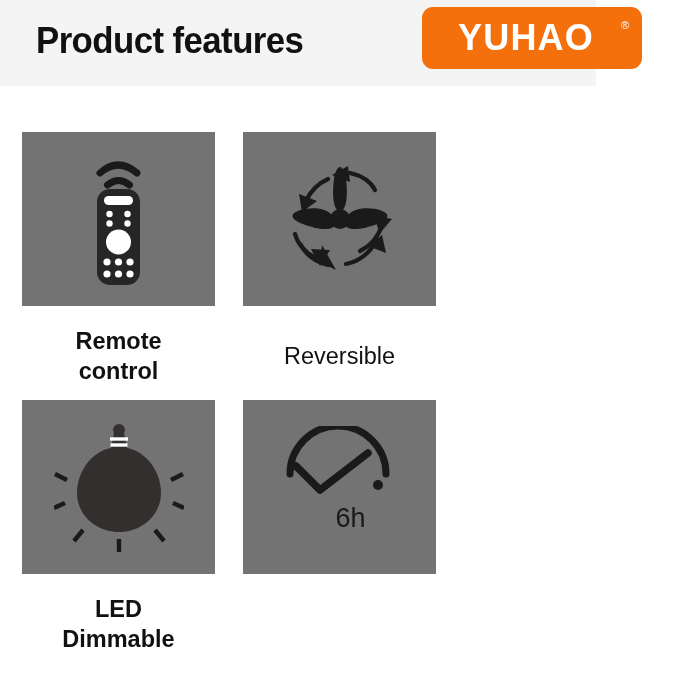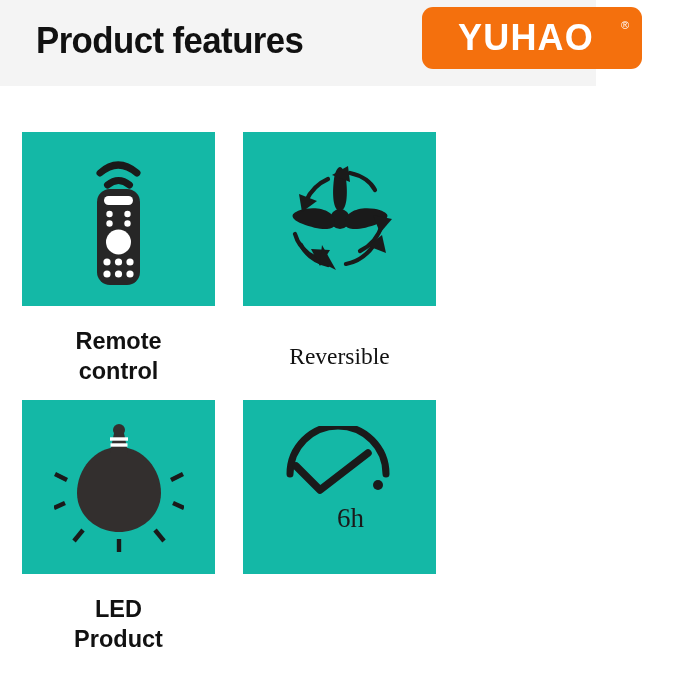--- a/index.html
+++ b/index.html
@@ -78,30 +78,30 @@
     left: 0;
     top: 86px;
     width: 700px;
     height: 614px;
   }
   .cell {
     position: absolute;
     width: 193px;
   }
   .col1 { left: 22px; font-weight: bold; }
-  .col2 { left: 243px; font-family: Liberation Serif, serif; }
+  .col2 { left: 243px; }
   .col3 { left: 461px; }
   .row1 { top: 46px; }
   .row2 { top: 314px; }
 
   .tile {
     position: relative;
     width: 193px;
     height: 174px;
-    background: #14b8a6;
+    background: #737373;
     overflow: visible;
   }
   .caption {
     margin-top: 20px;
     text-align: center;
     font-size: 23.5px;
     line-height: 30px;
     color: #111111;
     white-space: pre-line;
   }
@@ -249,21 +249,21 @@
             <path d="M117 63 L129 57"></path>
             <path d="M119 86 L130 91"></path>
             <path d="M29 113 L20 124"></path>
             <path d="M101 113 L110 124"></path>
             <path d="M65 122 L65 135"></path>
           </g>
         </svg>
       </div>
     </div>
     <div class="caption">LED
-Product</div>
+Dimmable</div>
   </div>
 
   <div class="cell col2 row2">
     <div class="tile">
       <div class="icon-wrap" style="align-items:flex-start;padding-top:26px;box-sizing:border-box">
         <svg width="120" height="72" viewBox="0 0 120 72" aria-hidden="true">
           <path d="M10 48 A48 48 0 0 1 106 48" fill="none" stroke="#1a1a1a" stroke-width="7" stroke-linecap="round"></path>
           <path d="M16 40 L40 64 L88 27" fill="none" stroke="#1a1a1a" stroke-width="7.5" stroke-linecap="round" stroke-linejoin="round"></path>
           <circle cx="98" cy="59" r="5" fill="#1a1a1a"></circle>
         </svg>

